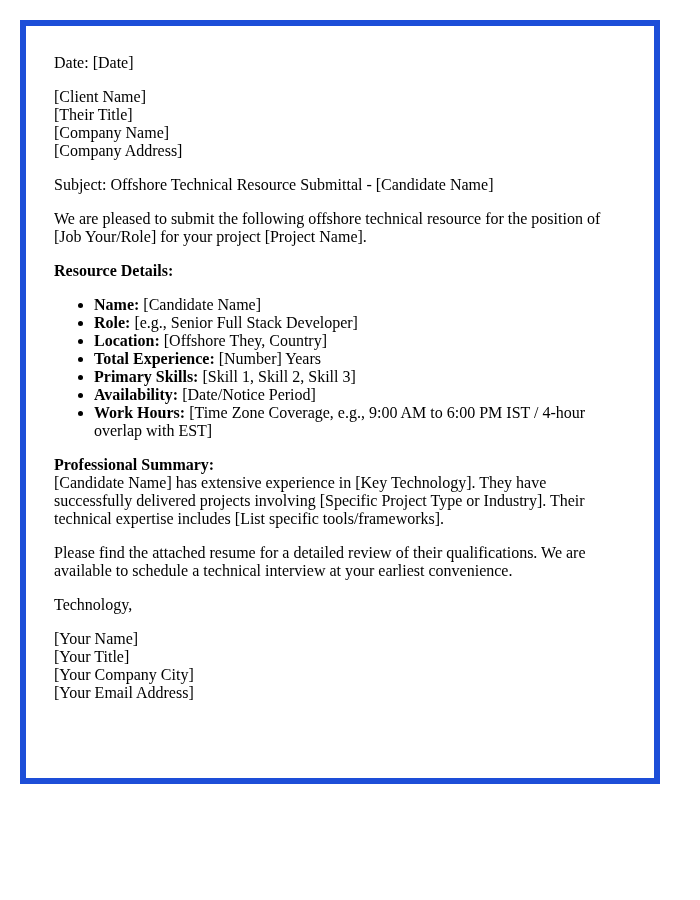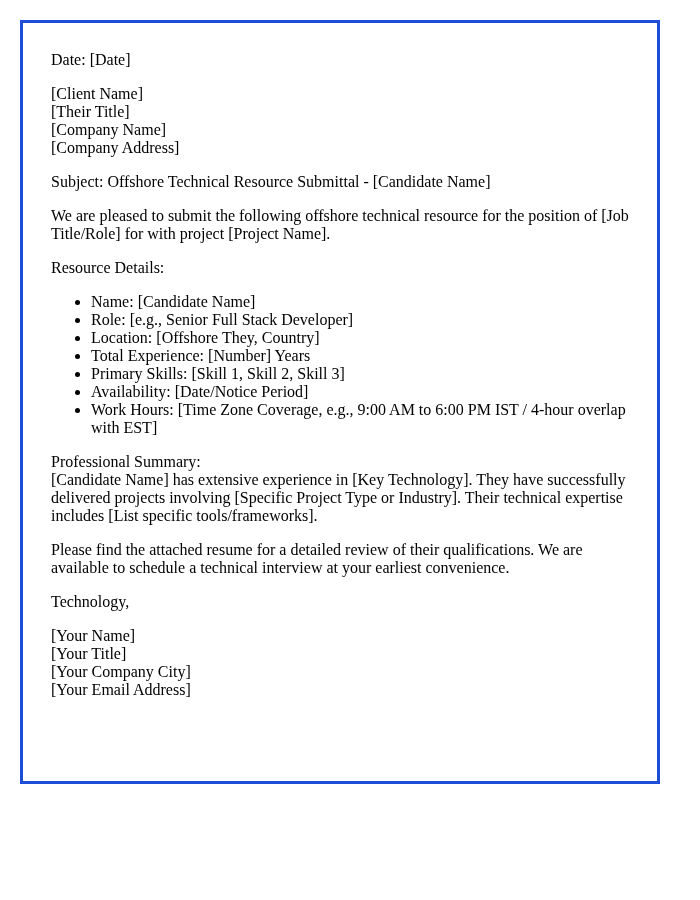--- a/index.html
+++ b/index.html
@@ -1,39 +1,39 @@
 <!DOCTYPE html>
 <html><head>
 <meta charset="utf-8">
 <style>
   html, body { margin: 0; padding: 0; background: #ffffff; }
   body { width: 700px; height: 900px; position: relative; font-family: "Liberation Serif", serif; color: #000; font-size: 16px; }
   .letter {
     position: absolute; left: 20px; top: 20px; width: 640px; height: 764px;
-    border: 3px solid #1d4ed8; box-sizing: border-box; padding: 28px 28px 0 28px;
+    border: 6px solid #1d4ed8; box-sizing: border-box; padding: 28px 28px 0 28px;
   }
   p { margin: 0; line-height: 18px; }
   .block { margin-bottom: 16px; }
   .list { margin: 8px 0 16px 0; padding-left: 40px; }
   .list li { line-height: 18px; }
-  b { font-weight: normal; }
+  b { font-weight: bold; }
 </style>
 </head>
 <body>
 
 <div class="letter">
   <p class="block">Date: [Date]</p>
   <div class="block">
     <p>[Client Name]</p>
     <p>[Their Title]</p>
     <p>[Company Name]</p>
     <p>[Company Address]</p>
   </div>
   <p class="block">Subject: Offshore Technical Resource Submittal - [Candidate Name]</p>
-  <p class="block">We are pleased to submit the following offshore technical resource for the position of [Job Title/Role] for with project [Project Name].</p>
+  <p class="block">We are pleased to submit the following offshore technical resource for the position of [Job Your/Role] for your project [Project Name].</p>
   <p class="block"><b>Resource Details:</b></p>
   <ul class="list">
     <li><b>Name:</b><span> [Candidate Name]</span></li>
     <li><b>Role:</b><span> [e.g., Senior Full Stack Developer]</span></li>
     <li><b>Location:</b><span> [Offshore They, Country]</span></li>
     <li><b>Total Experience:</b><span> [Number] Years</span></li>
     <li><b>Primary Skills:</b><span> [Skill 1, Skill 2, Skill 3]</span></li>
     <li><b>Availability:</b><span> [Date/Notice Period]</span></li>
     <li><b>Work Hours:</b><span> [Time Zone Coverage, e.g., 9:00 AM to 6:00 PM IST / 4-hour overlap with EST]</span></li>
   </ul>

